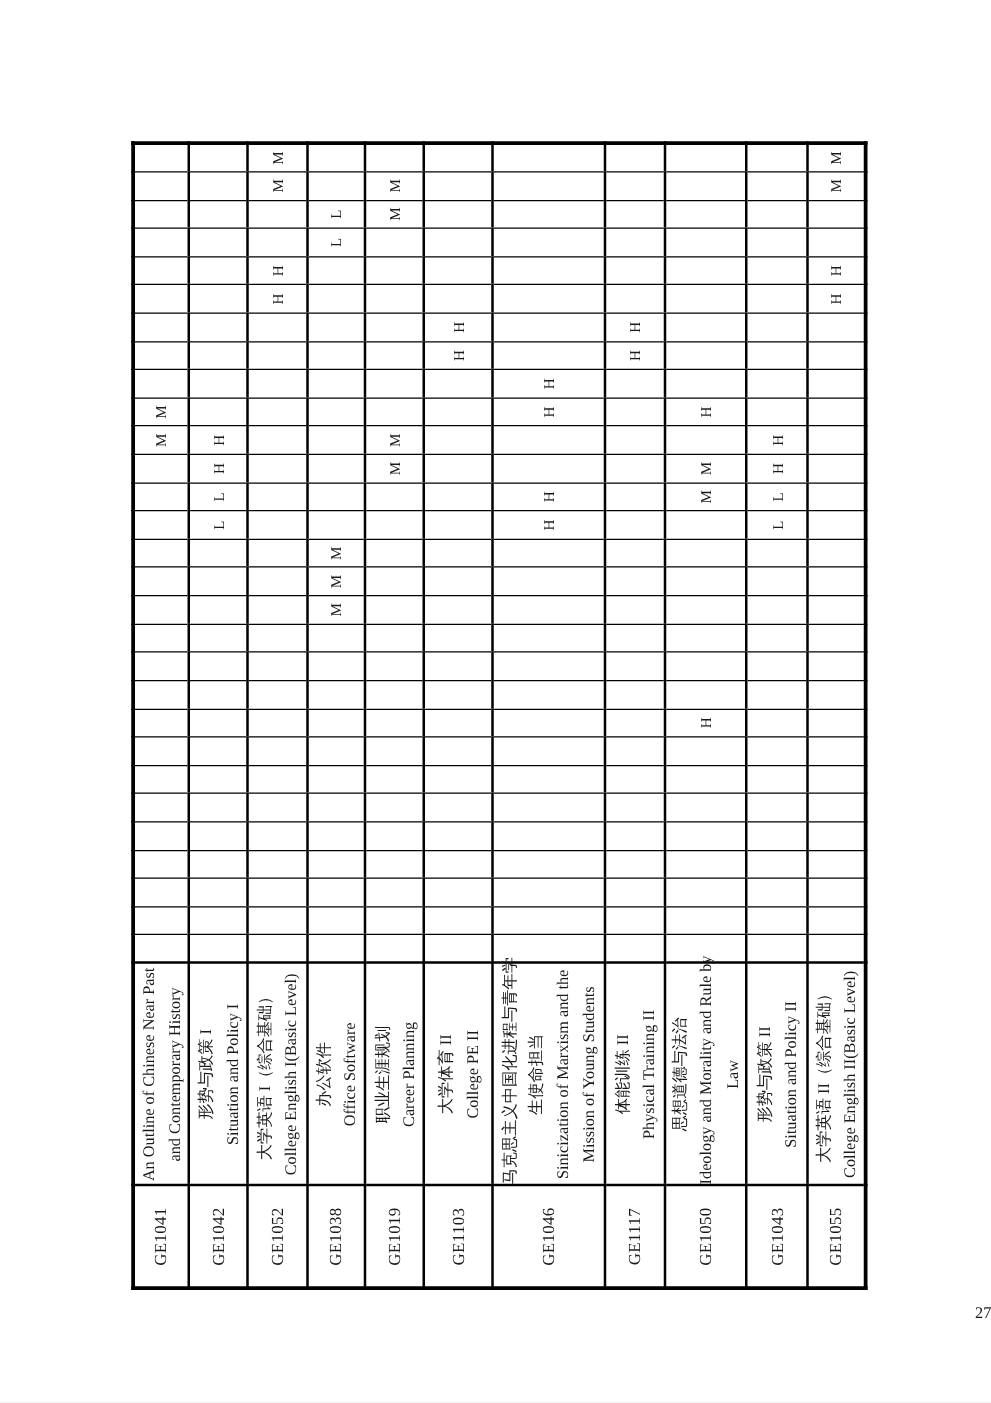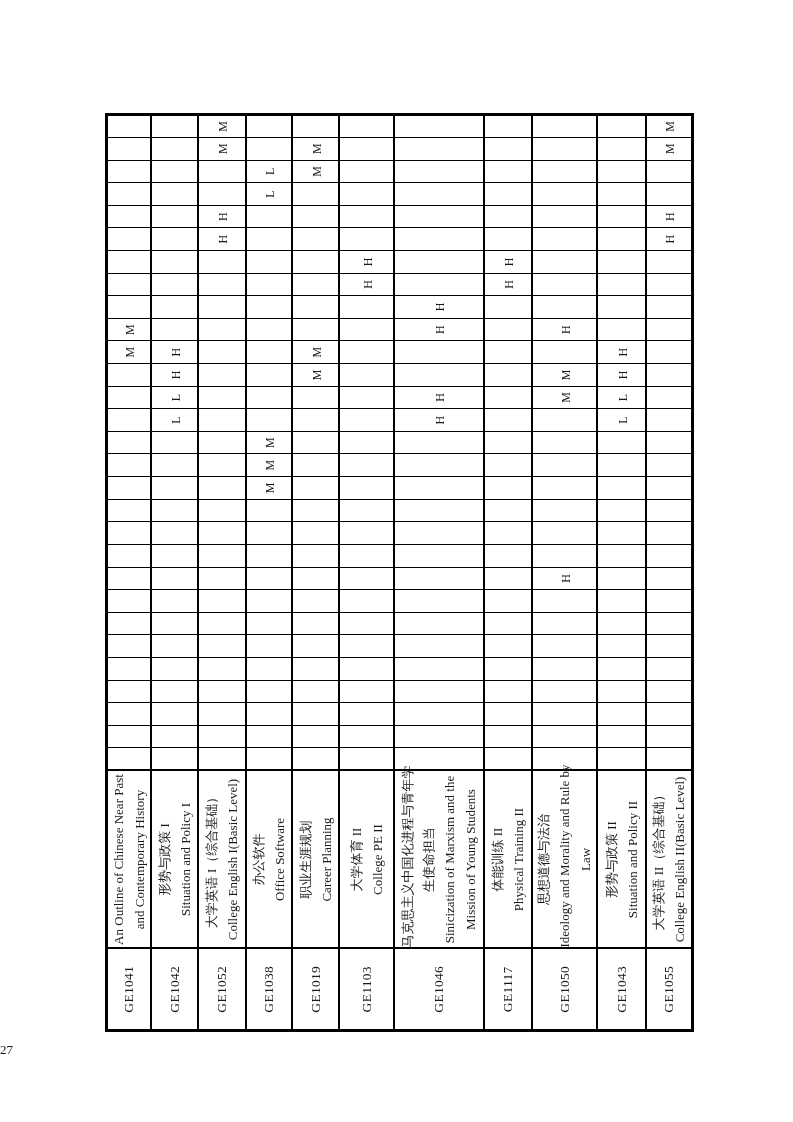--- a/index.html
+++ b/index.html
@@ -54,21 +54,21 @@
     vertical-align: middle;
   }
   .marker {
     font-size: 12px;
     line-height: 1;
   }
   .page-number {
     position: absolute;
     left: 0; right: 0;
     top: 1042px;
-    text-align: left;
+    text-align: right;
     font-size: 13px;
   }
 </style>
 </head>
 <body>
 
 <div class="page">
 
   <div class="table-wrap">
     <table class="matrix">

